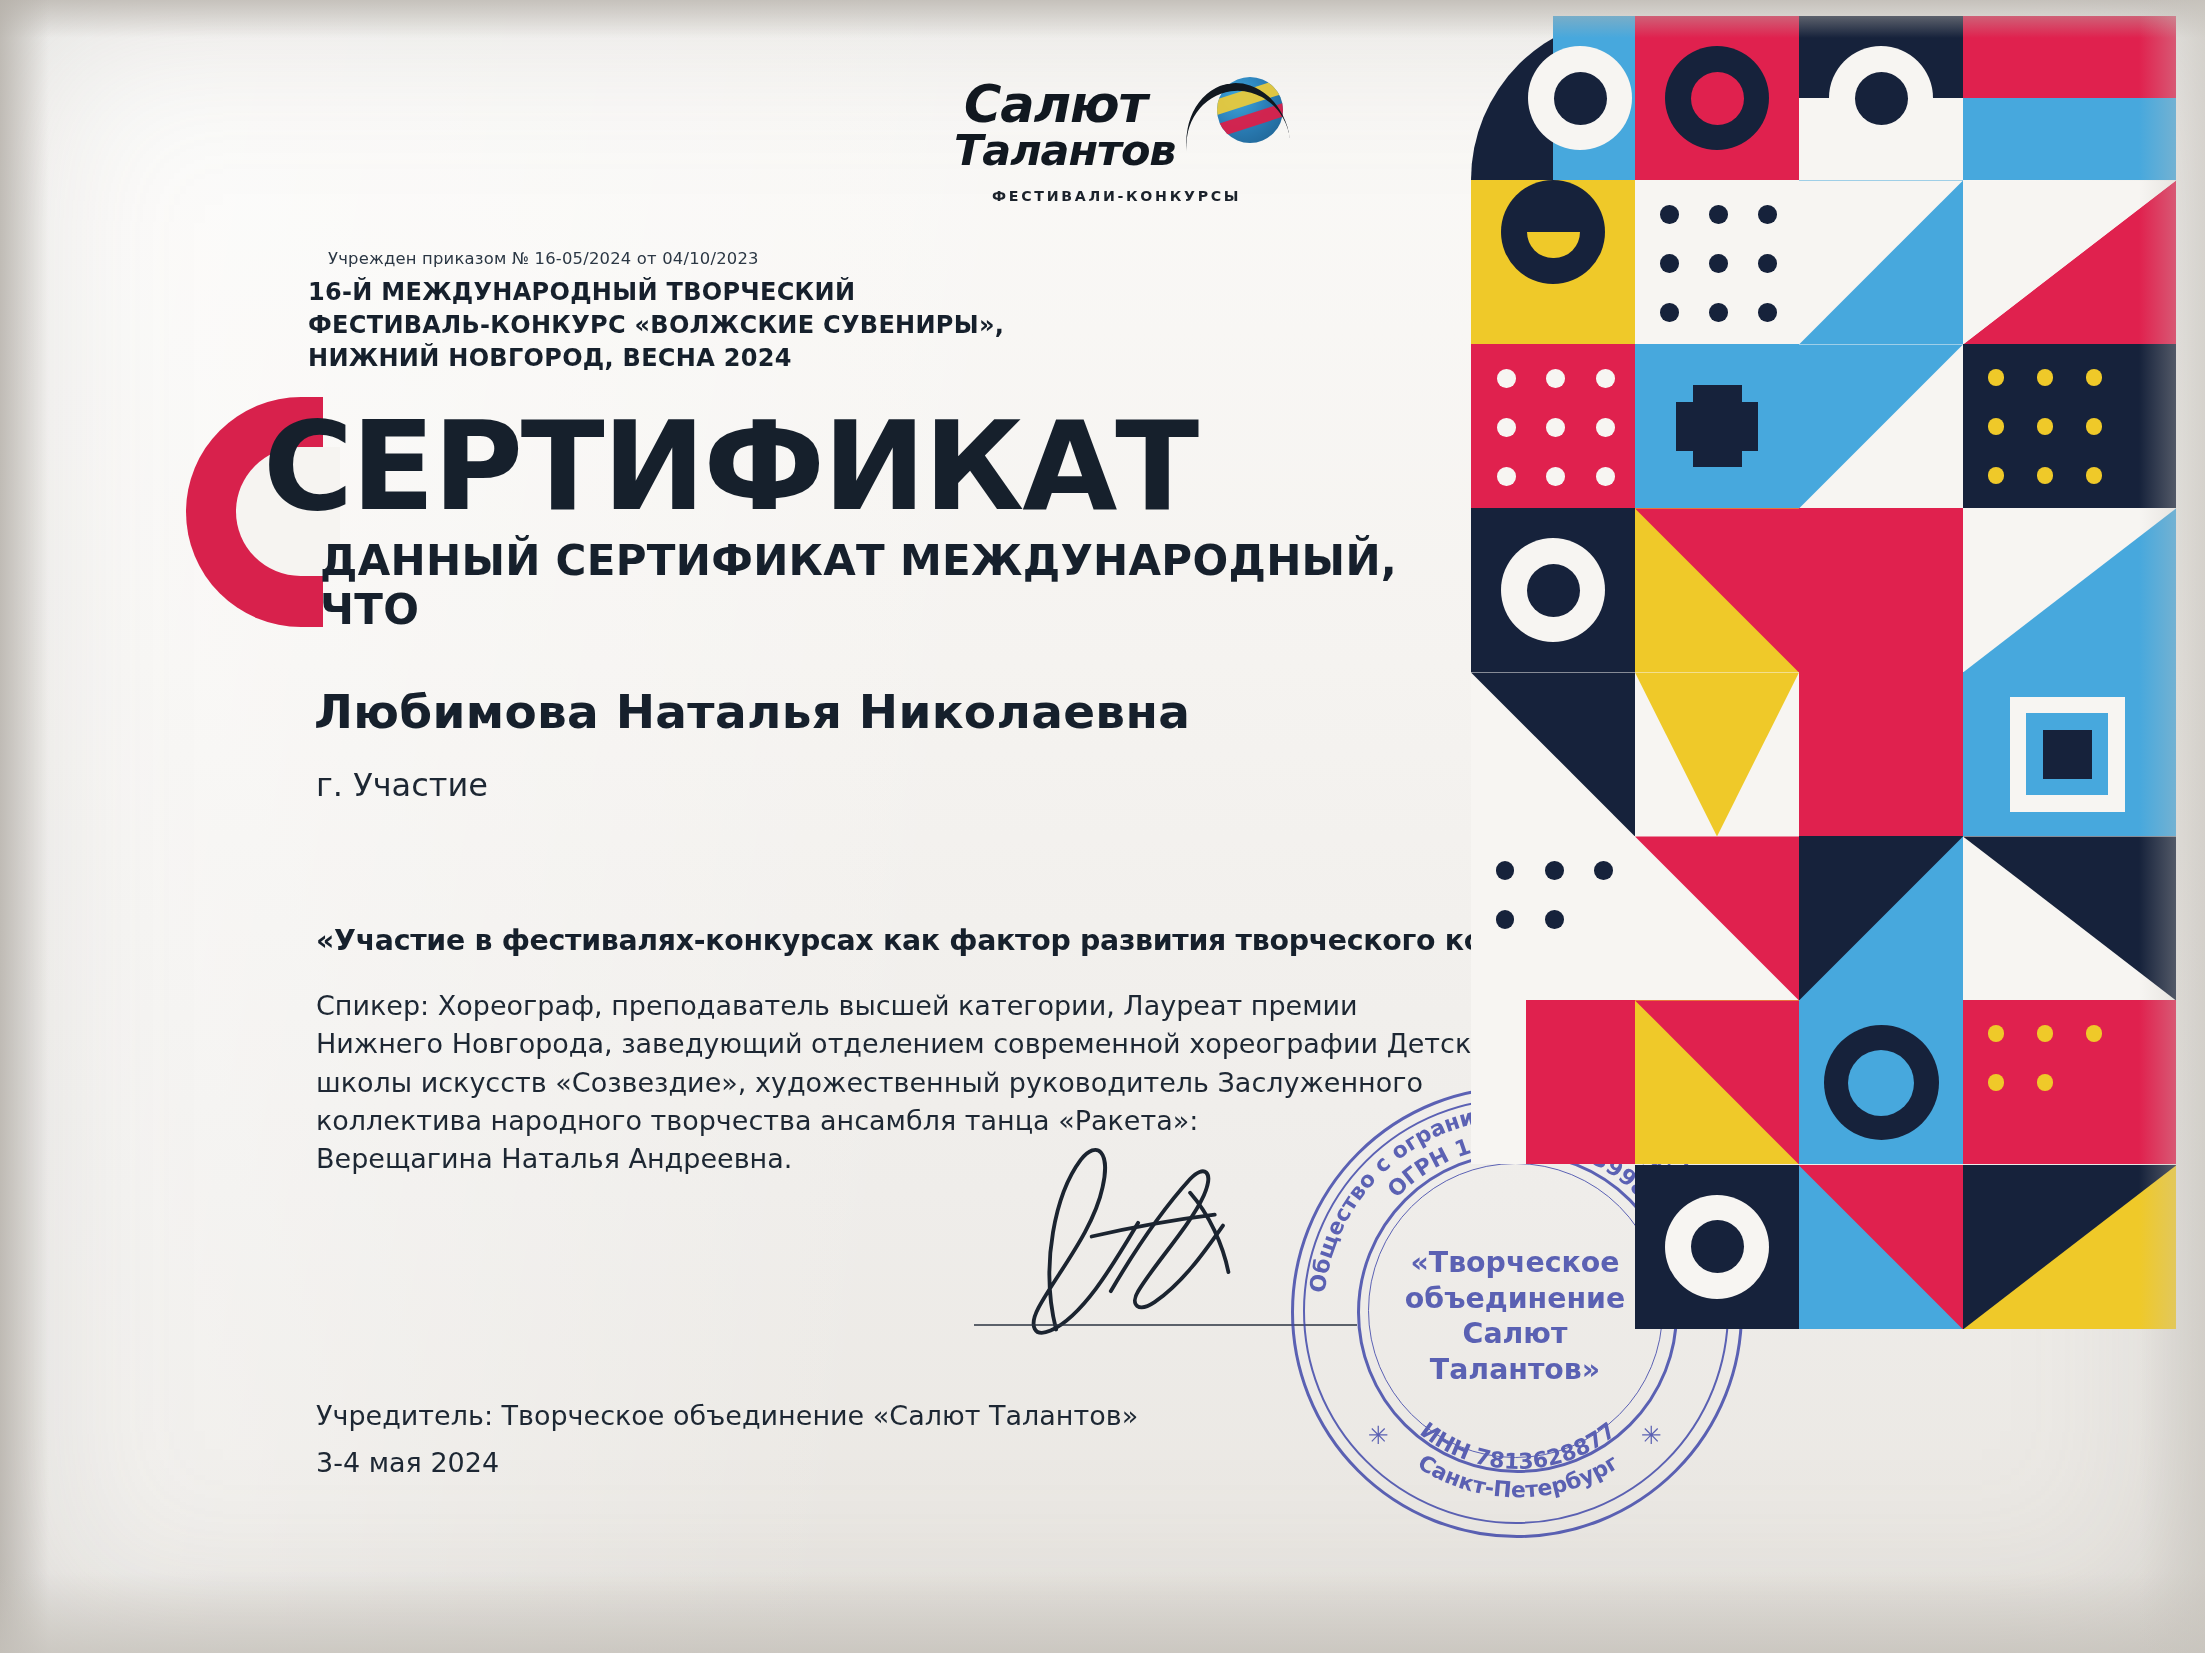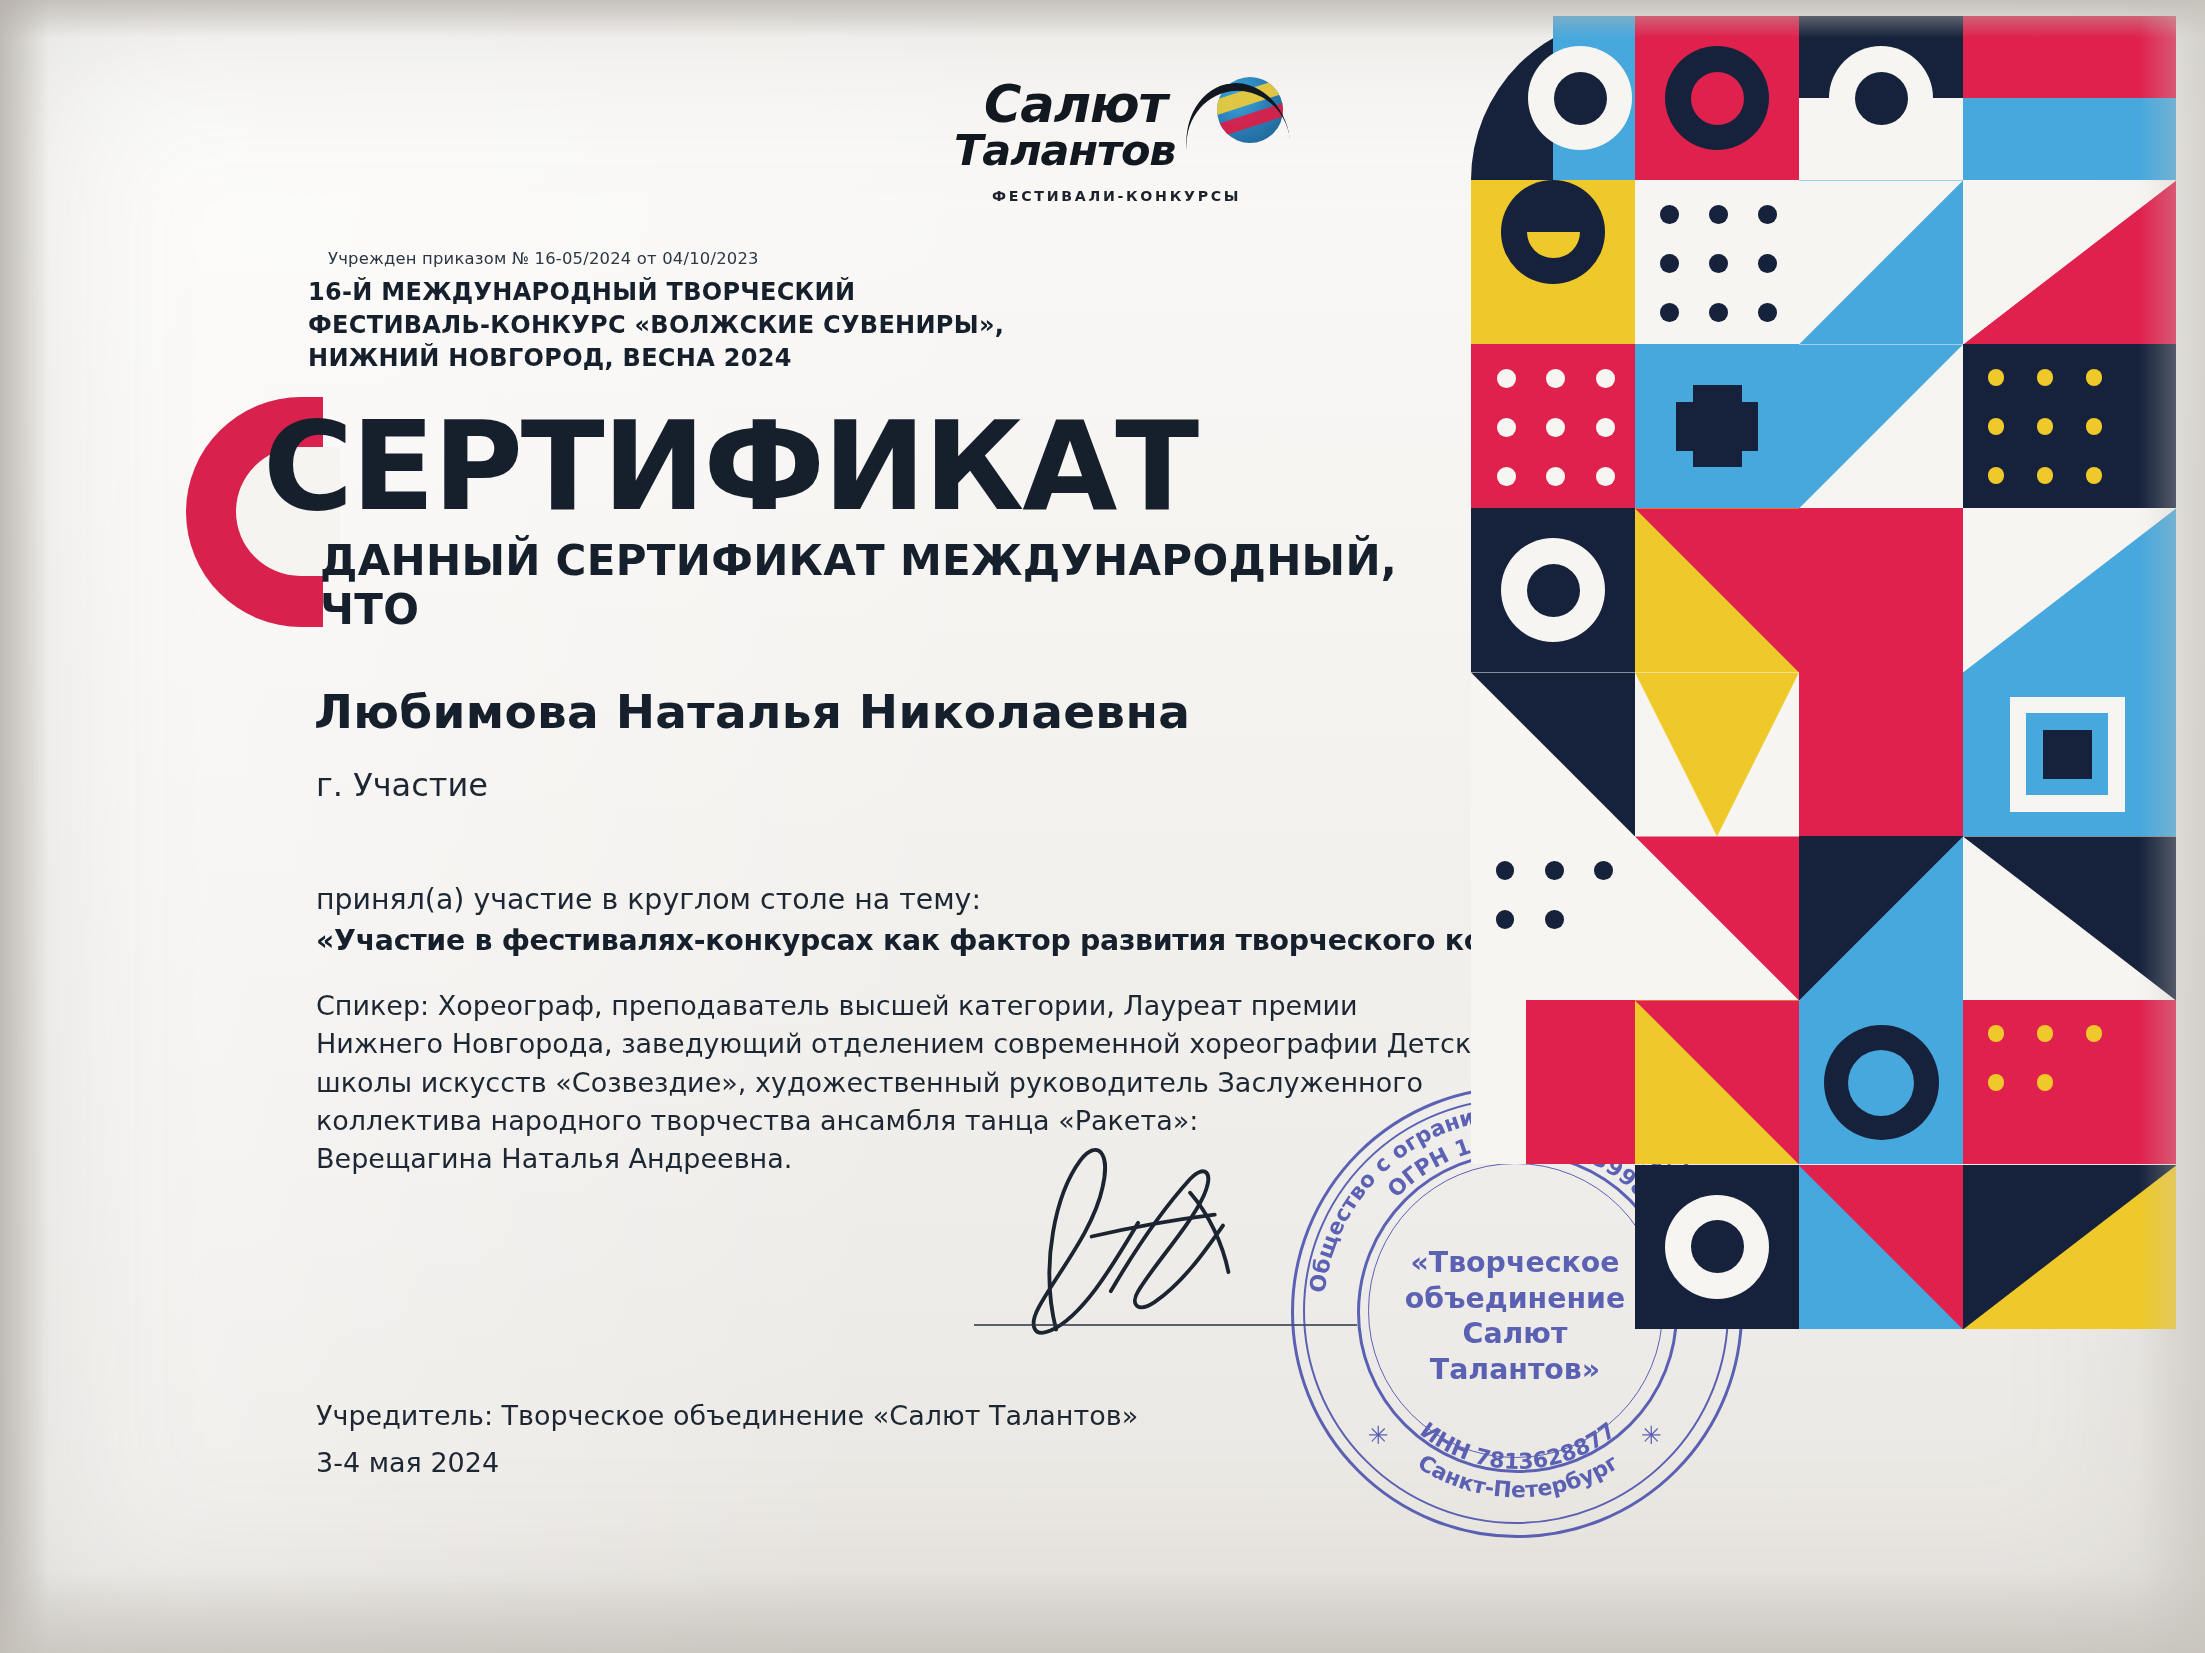--- a/index.html
+++ b/index.html
@@ -26,21 +26,21 @@
   .edge-top{position:absolute;left:0;top:0;width:2205px;height:38px;background:linear-gradient(180deg,#b9b4ad 0%,rgba(185,180,173,0) 100%);opacity:.75;}
   .edge-left{position:absolute;left:0;top:0;width:49px;height:1654px;background:linear-gradient(90deg,#b5b0a9 0%,rgba(181,176,169,0) 100%);opacity:.8;}
   .edge-bottom{position:absolute;left:0;bottom:0;width:2205px;height:82px;background:linear-gradient(0deg,#c6c2bb 0%,rgba(198,194,187,0) 100%);opacity:.75;}
   .edge-right{position:absolute;right:0;top:0;width:66px;height:1654px;background:linear-gradient(270deg,#c9c5be 0%,rgba(201,197,190,0) 100%);opacity:.6;}
 
   
   #logo{position:absolute;left:954px;top:71px;width:339px;height:148px;}
   #logo .word1{
     font-family:"DejaVu Sans","Liberation Sans",sans-serif;
     font-weight:bold;font-style:italic;font-size:51px;color:#111820;
-    position:absolute;left:30px;top:4.4px;letter-spacing:-1.1px;
+    position:absolute;left:10px;top:4.4px;letter-spacing:-1.1px;
   }
   #logo .word2{
     font-family:"DejaVu Sans","Liberation Sans",sans-serif;
     font-weight:bold;font-style:italic;font-size:43px;color:#111820;
     position:absolute;left:0px;top:54px;letter-spacing:-1.1px;
   }
   #logo .sub{
     position:absolute;left:38px;top:117px;font-size:14.2px;letter-spacing:2.7px;
     color:#1b222b;font-weight:bold;
   }
@@ -150,21 +150,20 @@
 
     <div id="headline-wrap">
       <div class="cmark"></div>
       <div class="title">СЕРТИФИКАТ</div>
       <div class="subtitle">ДАННЫЙ СЕРТИФИКАТ МЕЖДУНАРОДНЫЙ, ЧТО</div>
     </div>
 
     <div class="person">Любимова Наталья Николаевна</div>
     <div class="city">г. Участие</div>
 
-    <div class="body1">принял(а) участие в круглом столе на тему:</div>
     <div class="body2">«Участие в фестивалях-конкурсах как фактор развития творческого коллектива»</div>
     <div class="body3">Спикер: Хореограф, преподаватель высшей категории, Лауреат премии
 Нижнего Новгорода, заведующий отделением современной хореографии Детской
 школы искусств «Созвездие», художественный руководитель Заслуженного
 коллектива народного творчества ансамбля танца «Ракета»:
 Верещагина Наталья Андреевна.</div>
 
     <div id="sig">
       <svg width="383" height="219" viewBox="0 0 700 400">
         <g fill="none" stroke="#1b2430" stroke-width="7" stroke-linecap="round">

